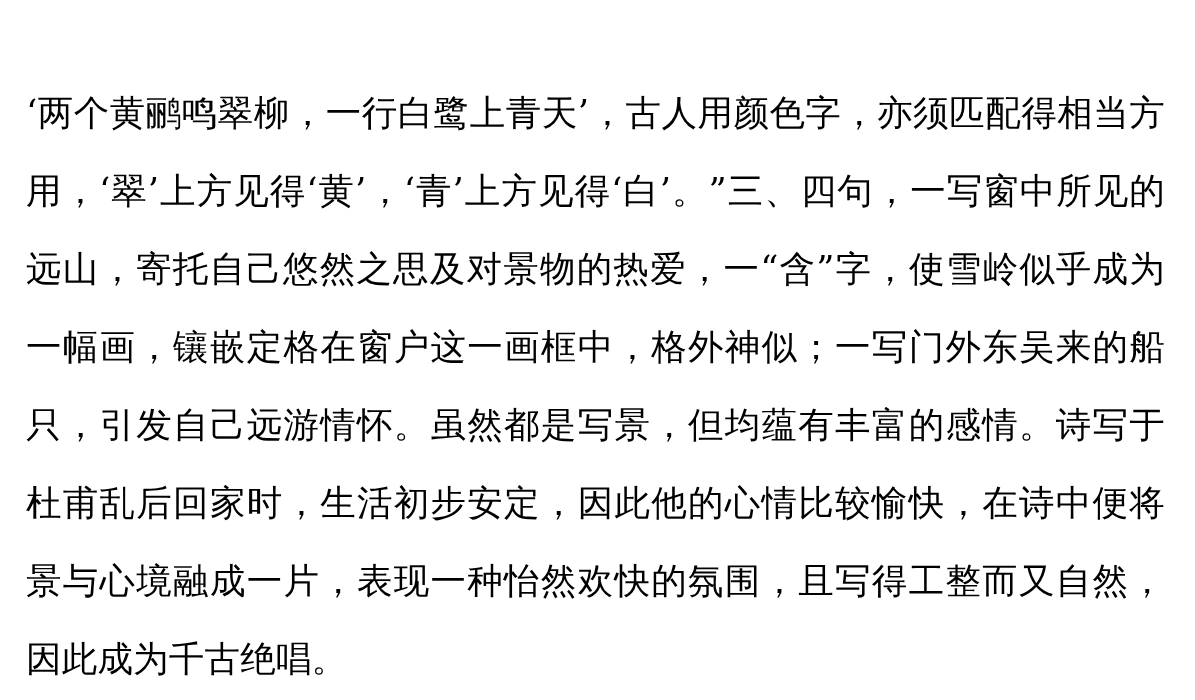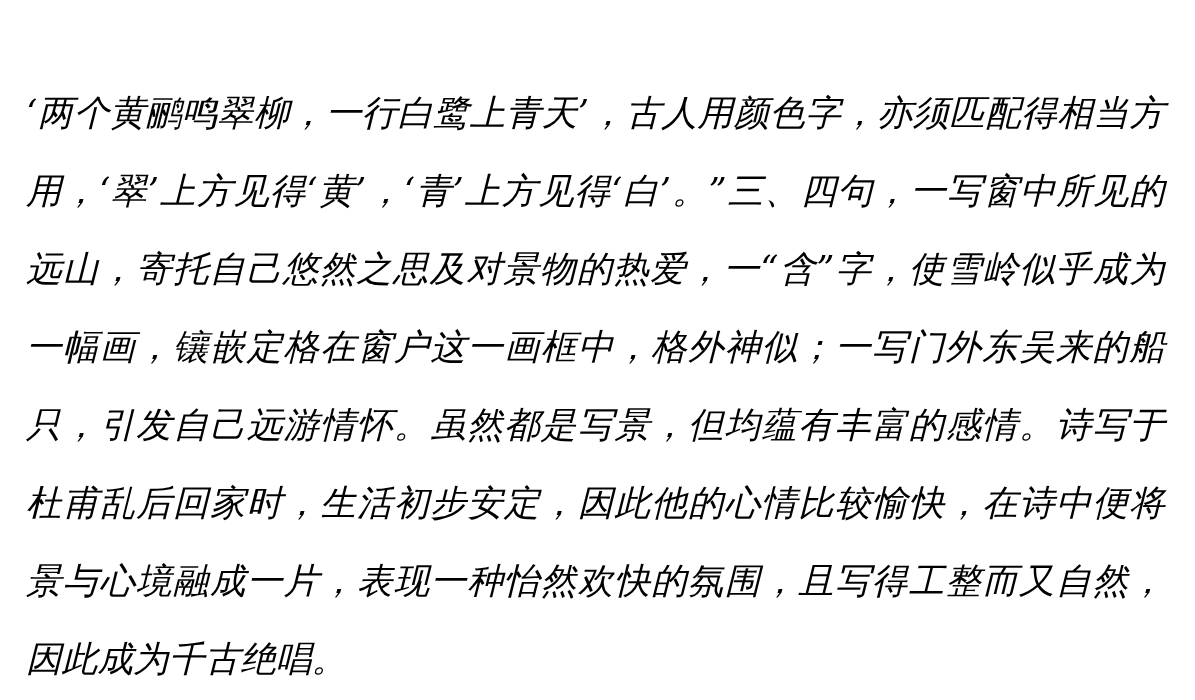--- a/index.html
+++ b/index.html
@@ -13,21 +13,20 @@
     overflow: hidden;
     font-family: "DejaVu Serif", "Liberation Serif", serif;
   }
   .page {
     width: 1195px;
     height: 700px;
     box-sizing: border-box;
     padding: 38px 30px 20px 26px;
     background: #ffffff;
     position: relative;
-    font-style: italic;
   }
   .body-text {
     font-family: "DejaVu Serif", "Liberation Serif", serif;
     font-size: 35.5px;
     line-height: 78px;
     color: #000000;
     text-align: justify;
     text-justify: inter-character;
     letter-spacing: 0.2px;
     white-space: normal;

